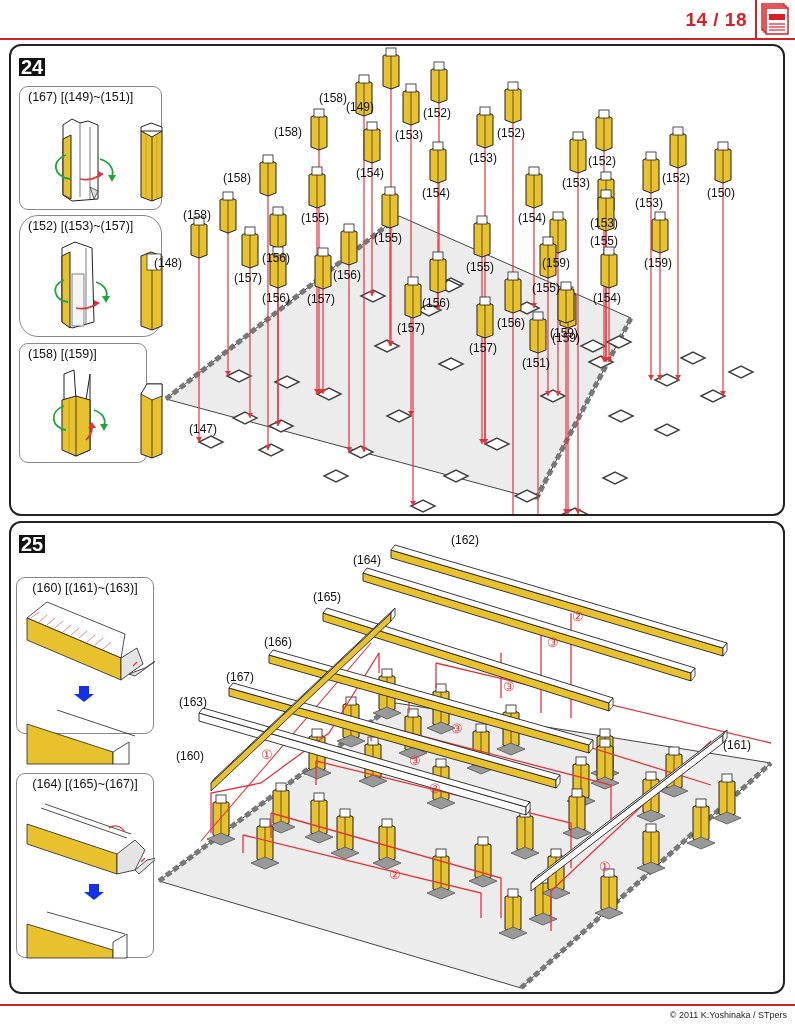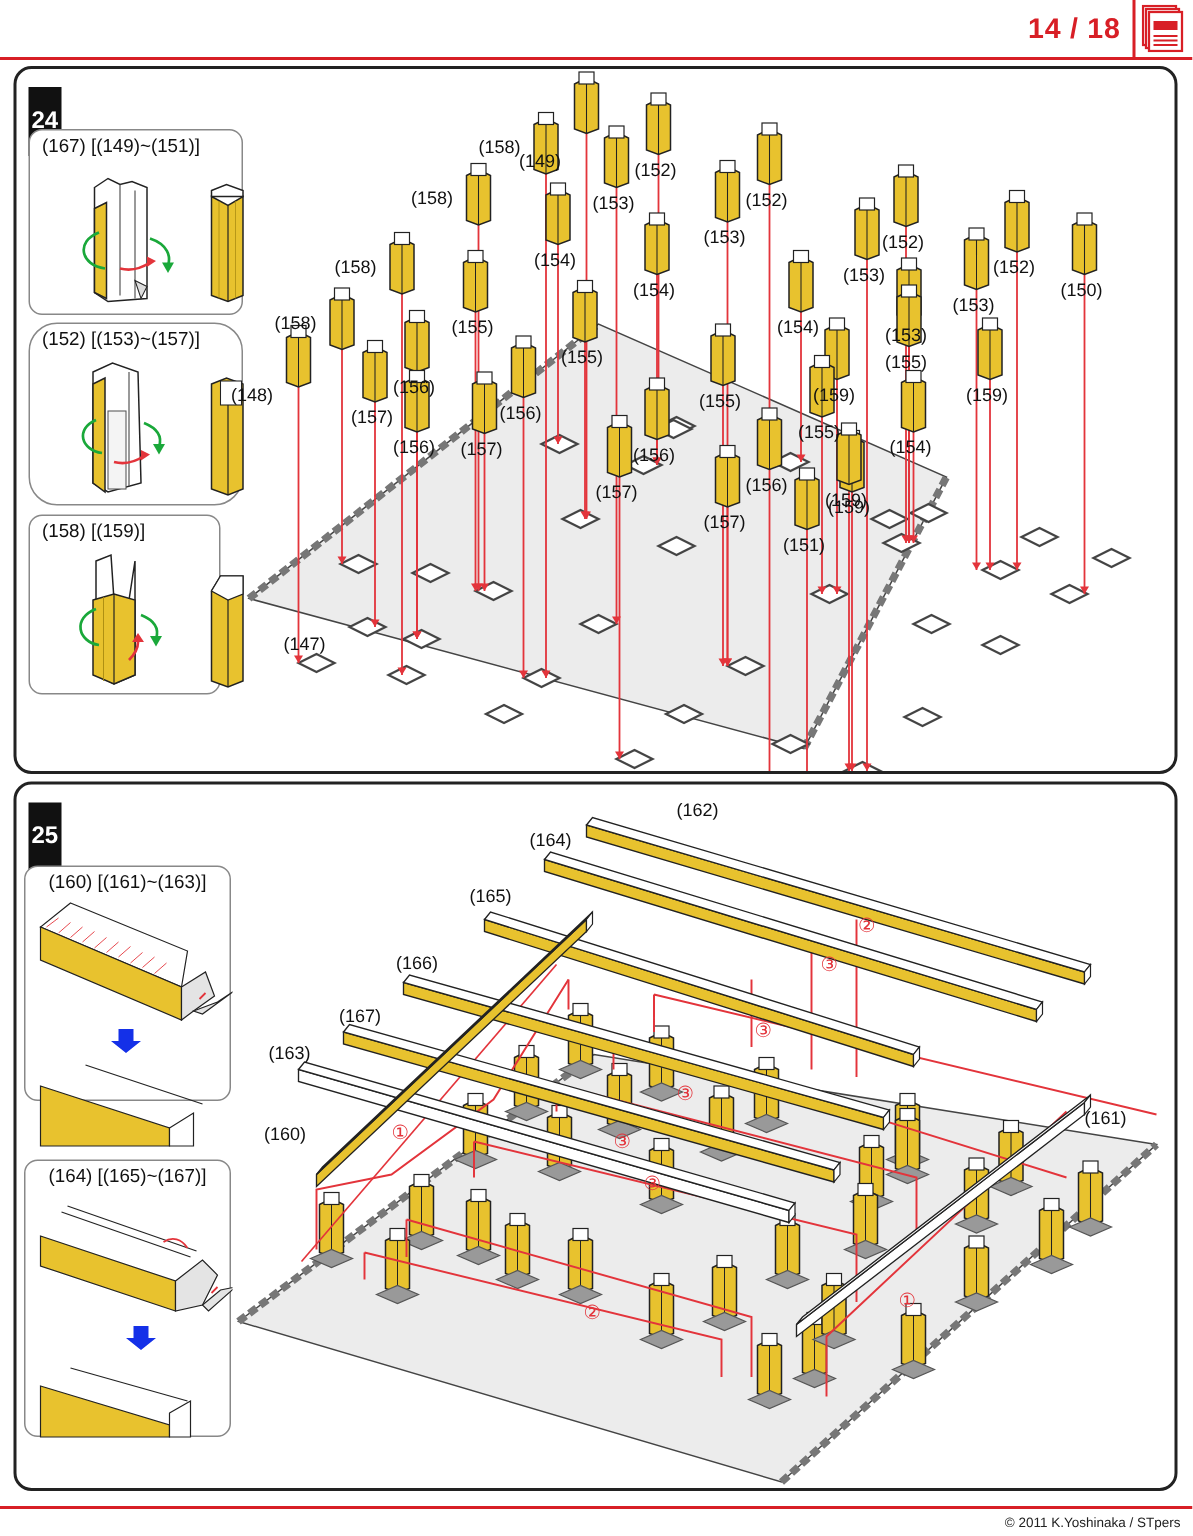--- a/index.html
+++ b/index.html
@@ -5,21 +5,21 @@
   html,body{margin:0;padding:0;background:#fff;}
   body{width:795px;height:1024px;position:relative;overflow:hidden;font-family:"Liberation Sans",sans-serif;color:#111;}
   .header{position:absolute;left:0;top:0;width:795px;height:40px;}
   .header .topline{position:absolute;left:0;top:38px;width:795px;height:2px;background:#d81f26;}
   .header .vline{position:absolute;left:755px;top:0;width:2px;height:40px;background:#d81f26;}
   .page-num{position:absolute;right:48px;top:9px;font-weight:bold;font-size:19px;color:#d81f26;letter-spacing:0.5px;}
   .menu-icon{position:absolute;left:761px;top:3px;width:30px;height:32px;cursor:pointer;}
   .panel{position:absolute;left:9px;width:776px;border:2px solid #222;border-radius:12px;background:#fff;box-sizing:border-box;overflow:hidden;}
   .panel.p24{top:44px;height:472px;}
   .panel.p25{top:521px;height:473px;}
-  .step-num{position:absolute;left:8px;top:12px;background:#111;color:#fff;font-weight:bold;font-size:16px;padding:14px 2px;line-height:18px;}
+  .step-num{position:absolute;left:8px;top:12px;background:#111;color:#fff;font-weight:bold;font-size:20px;padding:0 2px;line-height:18px;}
   .sub{position:absolute;border:1.5px solid #888;border-radius:9px;background:#fff;box-sizing:border-box;}
   .sub .cap{position:absolute;left:8px;top:3px;font-size:12.5px;white-space:nowrap;}
   .sub .cap.center{left:0;right:0;text-align:center;}
   .sub svg{position:absolute;left:0;top:0;}
   .diagram{position:absolute;left:0;top:0;}
   .lbl{position:absolute;font-size:12px;white-space:nowrap;color:#111;}
   .footer-line{position:absolute;left:0;top:1004px;width:795px;height:2px;background:#d81f26;}
   .copyright{position:absolute;right:8px;top:1010px;font-size:9px;color:#222;}
   .circ{position:absolute;font-size:13px;color:#e3343b;}
 </style>

